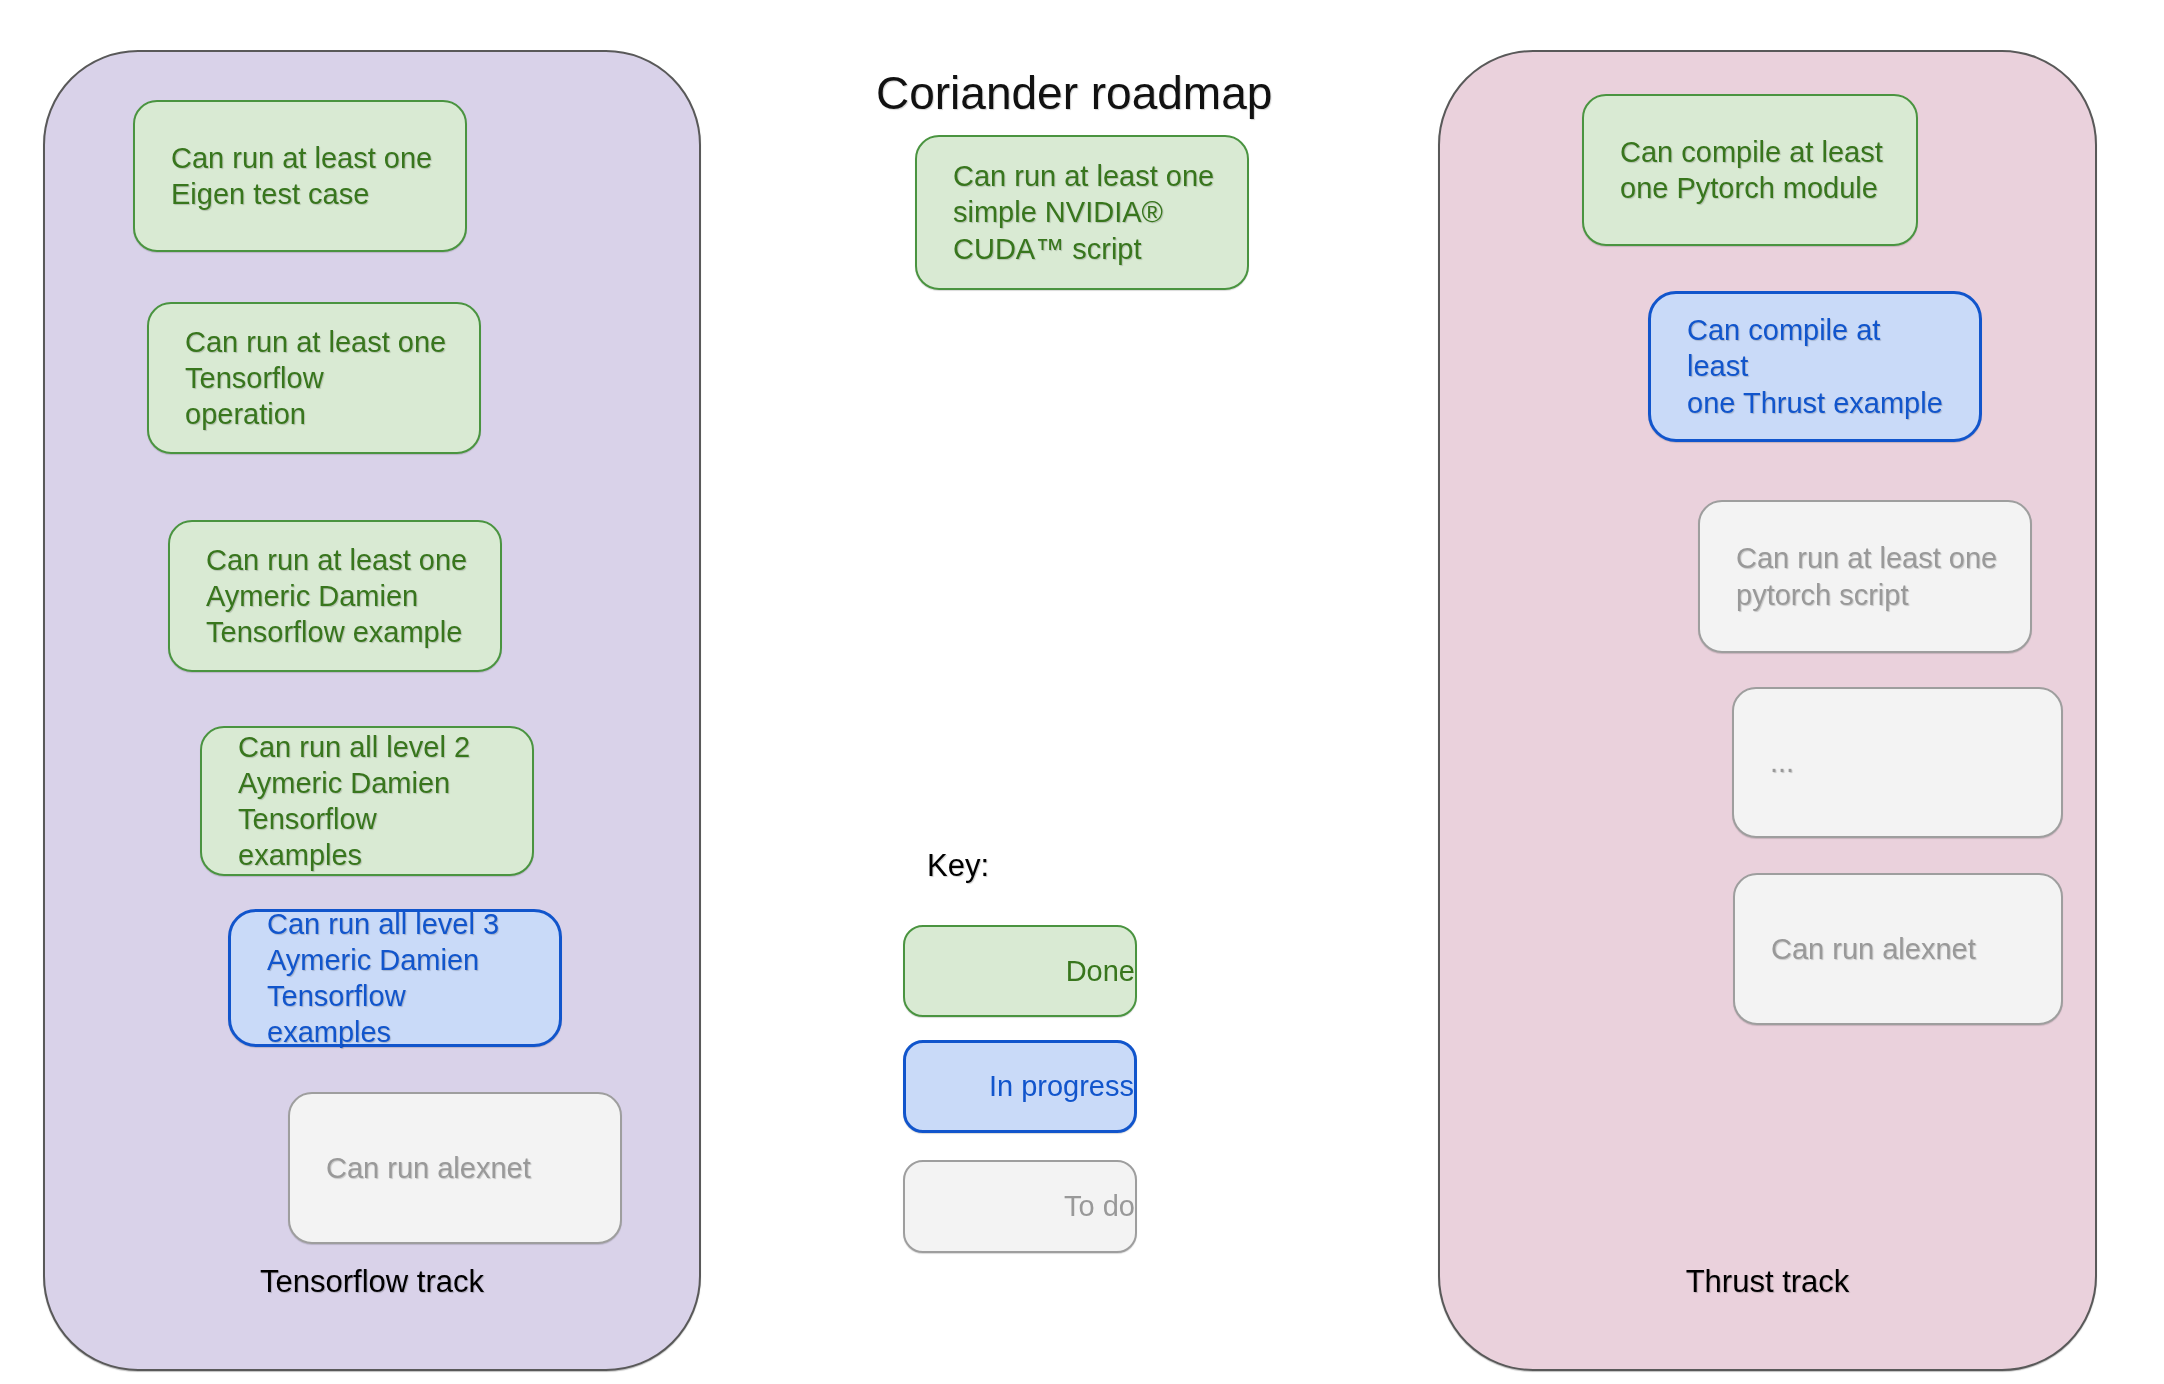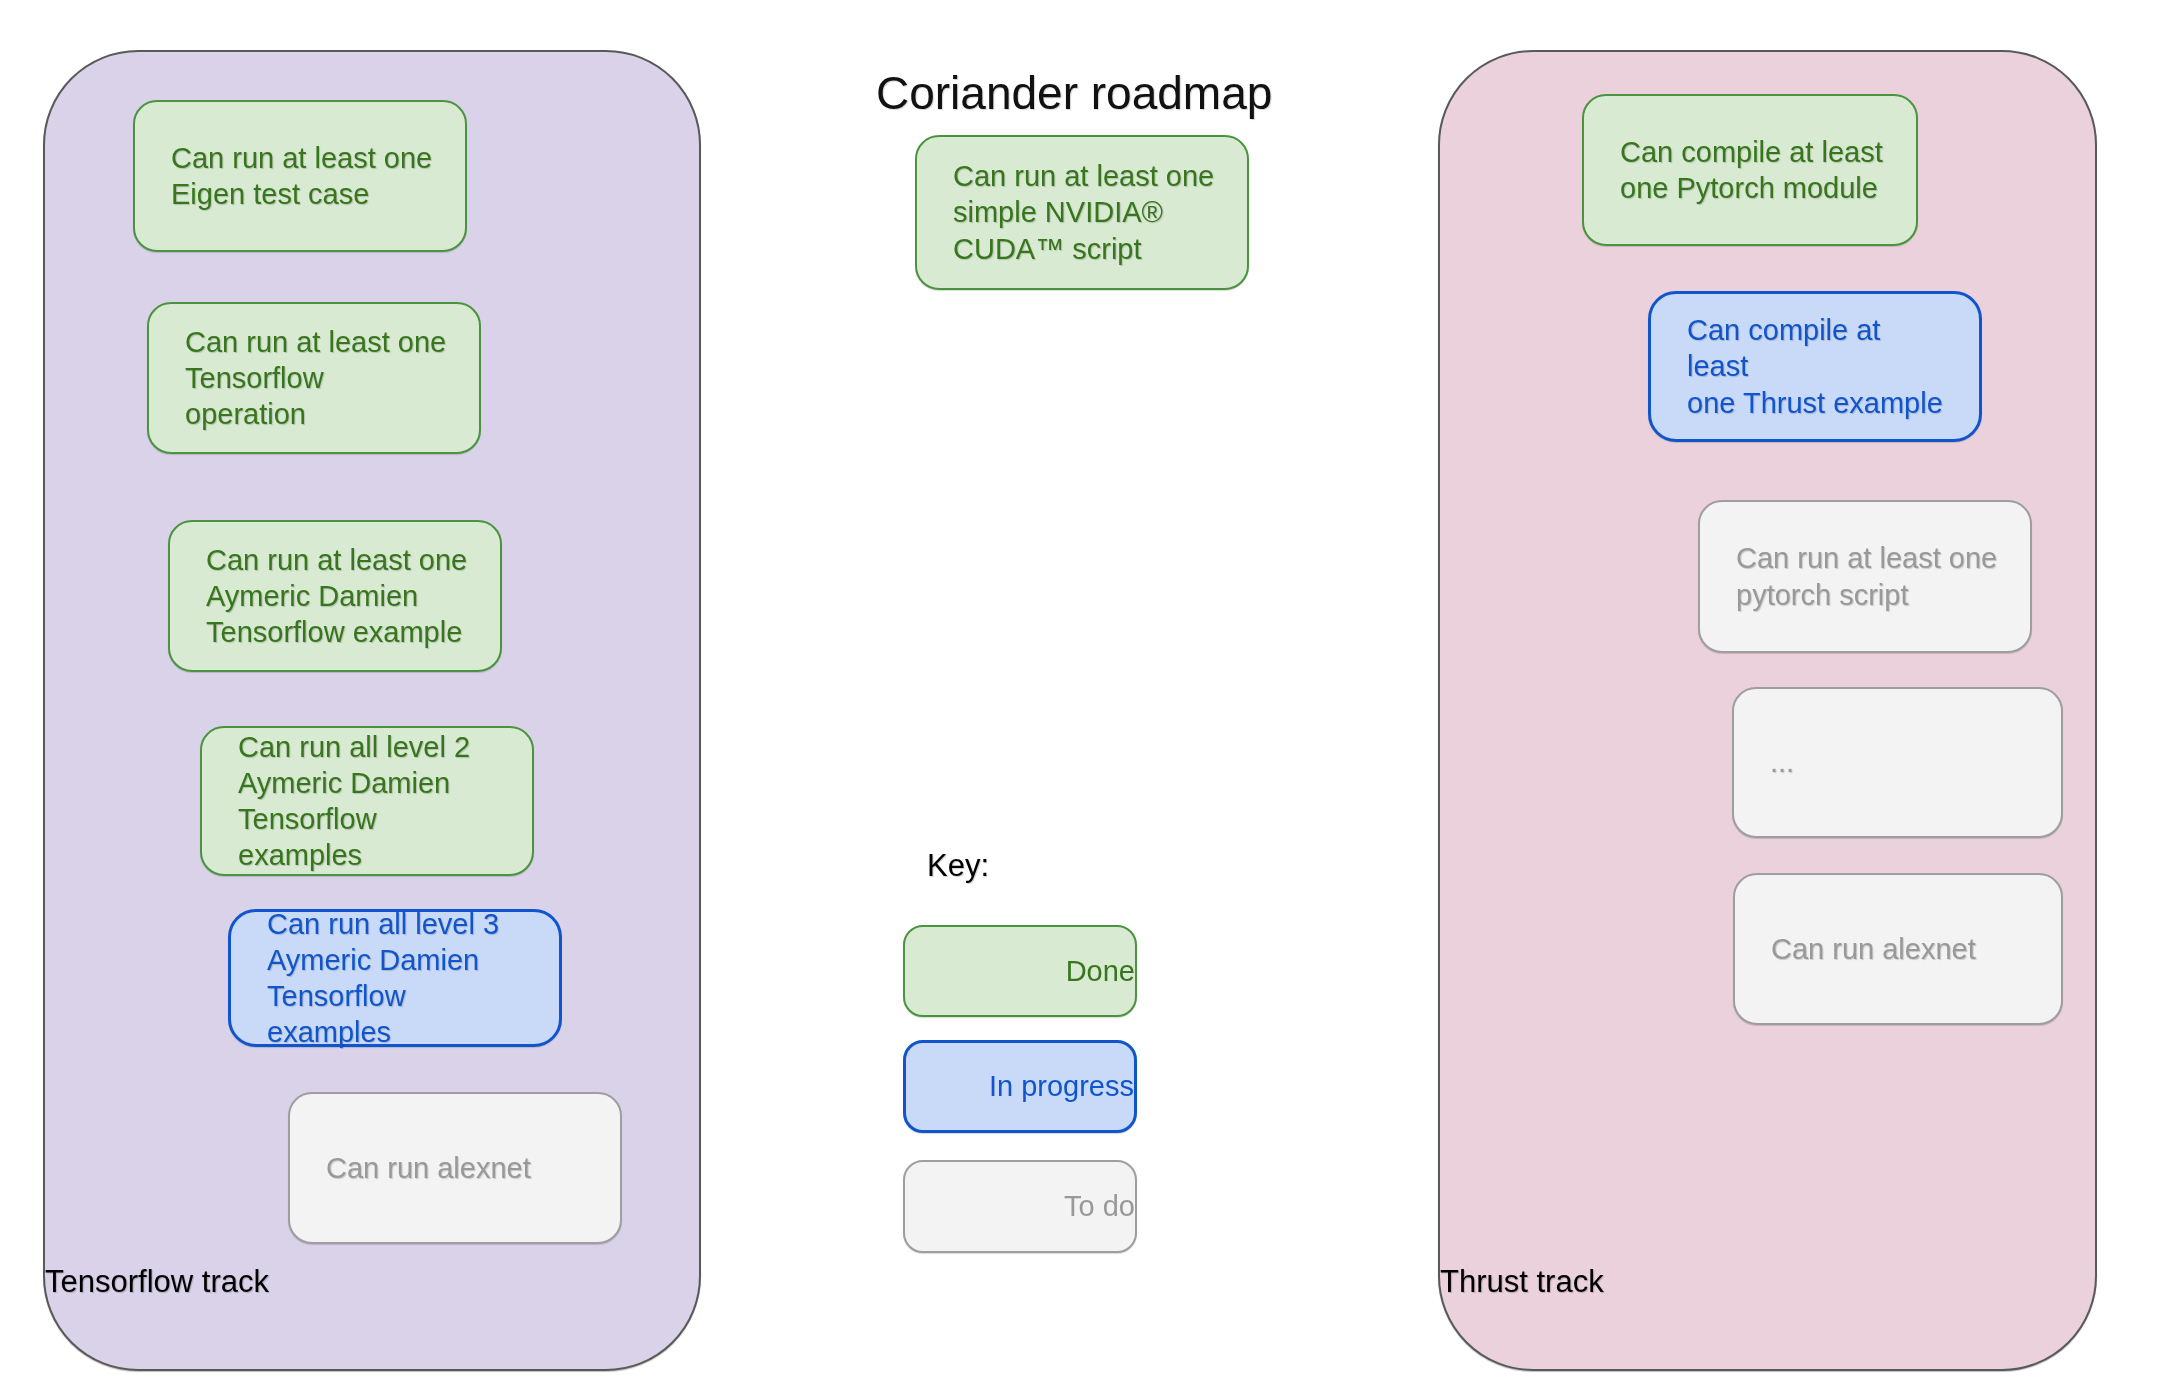--- a/index.html
+++ b/index.html
@@ -14,21 +14,21 @@
     text-shadow:1px 1px 1px rgba(0,0,0,0.18);
     white-space:nowrap;
   }
   .track{
     position:absolute;border:2px solid #595959;border-radius:95px;
     box-shadow:0 1px 1px rgba(0,0,0,0.25);
   }
   .track-tf{left:43px;top:50px;width:654px;height:1317px;background:#d9d2e9;}
   .track-pt{left:1438px;top:50px;width:655px;height:1317px;background:#ead1dc;}
   .track-label{
-    position:absolute;left:0;right:0;
+    position:absolute;left:0;right:0;text-align:center;
     font-size:31px;color:#000;
     text-shadow:1px 1px 1px rgba(0,0,0,0.2);
   }
   .node{
     position:absolute;display:flex;align-items:center;
     border-radius:24px;box-sizing:border-box;
     padding-left:36px;padding-right:30px;
     font-size:29px;line-height:1.25;
     box-shadow:0 1px 1px rgba(0,0,0,0.15);
   }

